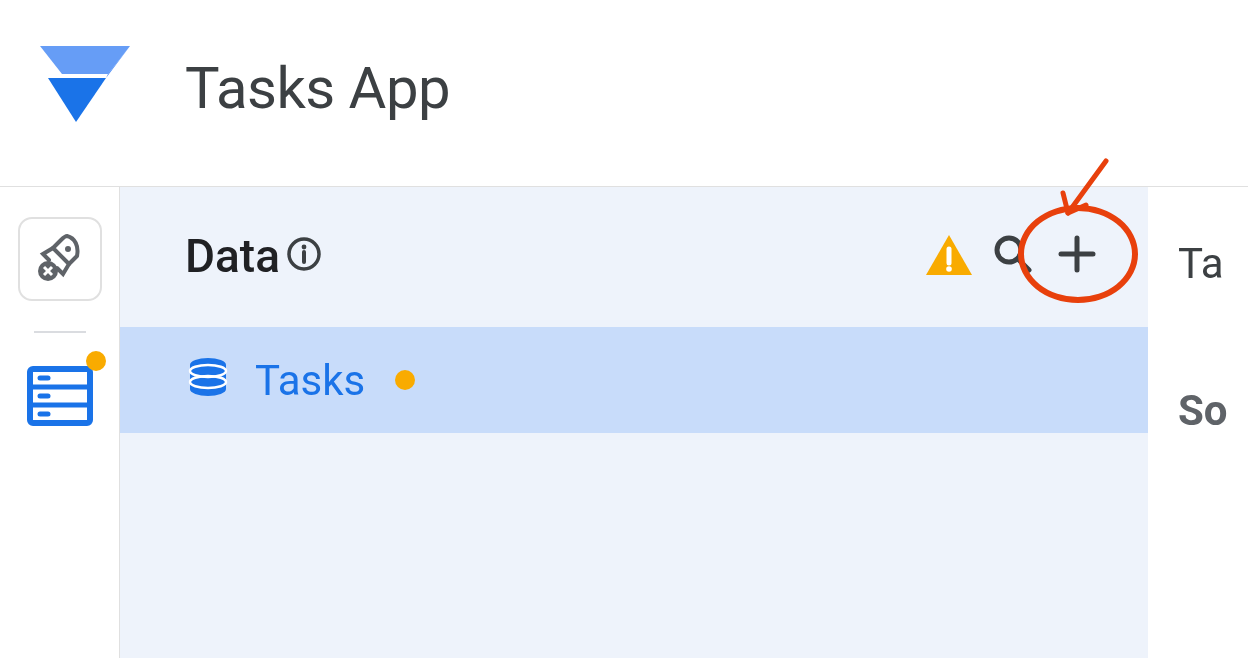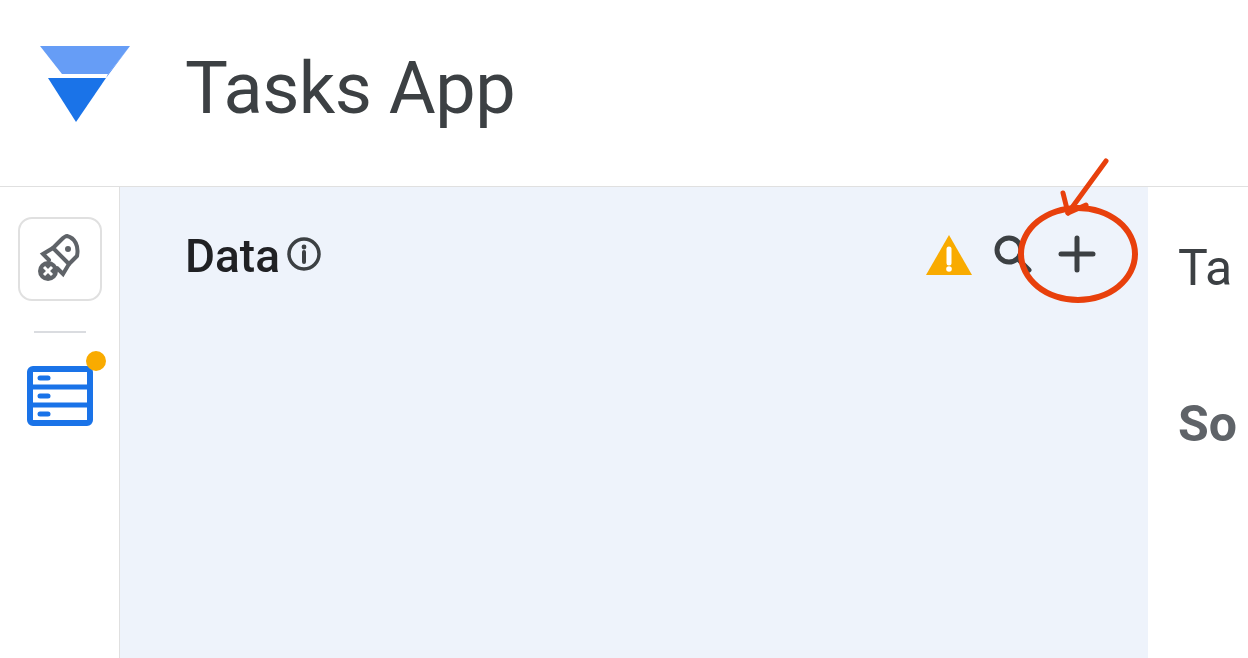--- a/index.html
+++ b/index.html
@@ -17,21 +17,21 @@
     .header {
       display: flex;
       align-items: center;
       padding: 40px 30px 50px 30px;
       border-bottom: 1px solid #e0e0e0;
     }
     .logo-wrap {
       margin-right: 45px;
     }
     .app-title {
-      font-size: 72px;
+      font-size: 58px;
       font-weight: 400;
       color: #3c4043;
       letter-spacing: -0.5px;
     }
     .main {
       display: flex;
       height: calc(100% - 180px);
     }
     .left-rail {
       width: 120px;
@@ -126,21 +126,21 @@
     .right-edge {
       width: 100px;
       background: #fff;
       padding-top: 52px;
       padding-left: 30px;
       display: flex;
       flex-direction: column;
       gap: 98px;
     }
     .right-snippet {
-      font-size: 50px;
+      font-size: 42px;
       color: #3c4043;
     }
     .annotation-circle {
       position: absolute;
       border: 6px solid #e8400c;
       border-radius: 50%;
       width: 120px;
       height: 98px;
       top: -22px;
       left: -30px;
@@ -234,19 +234,33 @@
         <span class="annotation-circle"></span>
         <span class="annotation-arrow">
           <svg width="70" height="80" viewBox="0 0 70 80">
             <line x1="54" y1="6" x2="16" y2="58" stroke="#e8400c" stroke-width="5" stroke-linecap="round"></line>
             <path d="M 16 58 L 11 38 M 16 58 L 34 50" fill="none" stroke="#e8400c" stroke-width="5" stroke-linecap="round"></path>
           </svg>
         </span>
       </span>
     </div>
 
+    <div class="source-row">
+      <span>
+        <svg width="46" height="46" viewBox="0 0 46 46">
+          <ellipse cx="23" cy="10" rx="18" ry="7" fill="#1a73e8"></ellipse>
+          <path d="M 5 10 L 5 22 A 18 7 0 0 0 41 22 L 41 10" fill="#1a73e8"></path>
+          <ellipse cx="23" cy="22" rx="18" ry="7" fill="#1a73e8"></ellipse>
+          <path d="M 5 22 L 5 34 A 18 7 0 0 0 41 34 L 41 22" fill="#1a73e8"></path>
+          <ellipse cx="23" cy="16" rx="18" ry="6" fill="none" stroke="#ffffff" stroke-width="2.5"></ellipse>
+          <ellipse cx="23" cy="27" rx="18" ry="6" fill="none" stroke="#ffffff" stroke-width="2.5"></ellipse>
+        </svg>
+      </span>
+      <span class="source-label">Tasks</span>
+      <span class="status-dot"></span>
+    </div>
   </div>
 
   <div class="right-edge">
     <span class="right-snippet">Ta</span>
     <span class="right-snippet" style="font-weight:700;color:#5f6368;">So</span>
   </div>
 </div>
 
 </body></html>

